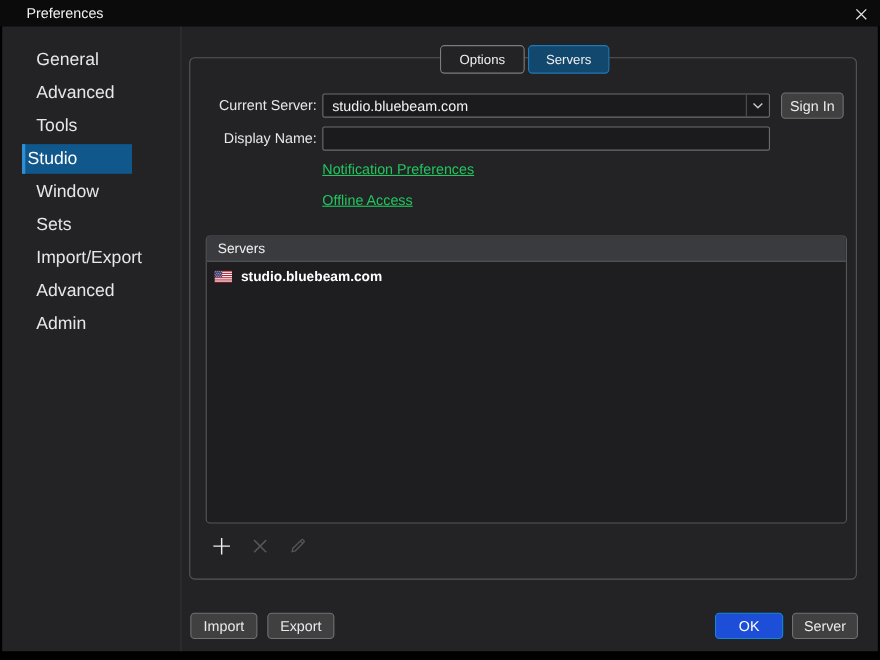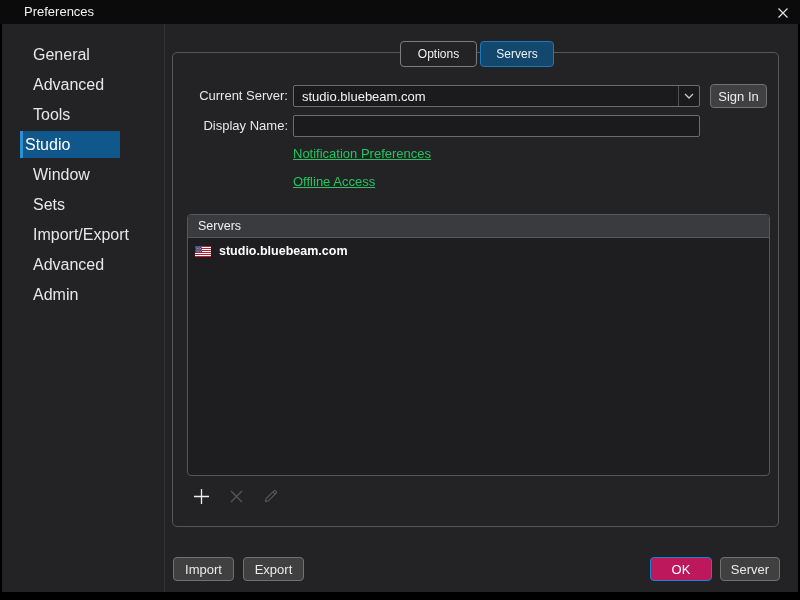--- a/index.html
+++ b/index.html
@@ -35,21 +35,21 @@
   .text-input { position:absolute; left:293px; width:407px; height:22px;
     background:#1b1b1e; border:1px solid #6b6c70; border-radius:2px;
     color:#f2f2f2; font-size:13px; font-family:"Liberation Sans", sans-serif;
     padding:0 26px 0 8px; outline:none; }
   .combo-arrow { position:absolute; left:678px; width:21px; height:20px;
     border-left:1px solid #505155; display:flex; align-items:center; justify-content:center;
     cursor:pointer; }
   .btn { position:absolute; height:24px; background:#404040; border:1px solid #707175;
     border-radius:4px; color:#eaeaec; font-size:13px;
     font-family:"Liberation Sans", sans-serif; cursor:pointer; }
-  .btn.primary { background:#be185d; border-color:#1287d9; color:#fff; }
+  .btn.primary { background:#1d4ed8; border-color:#1287d9; color:#fff; }
   .link { position:absolute; left:293px; font-size:13px; color:#22c55e;
     text-decoration:underline; cursor:pointer; }
   
   .list-box { position:absolute; left:187px; top:214px; width:583px; height:262px;
     background:#1e1e21; border:1px solid #56575b; border-radius:4px; overflow:hidden; }
   .list-header { height:23px; background:#3a3b3e; border-bottom:1px solid #56575b;
     line-height:22px; padding-left:10px; font-size:12.5px; color:#f0f0f0; }
   .list-row { height:26px; display:flex; align-items:center; padding-left:7px; cursor:pointer; }
   .list-row .flag { width:16px; height:11px; margin-right:8px; flex:0 0 auto; }
   .list-row .row-name { font-size:12.5px; font-weight:bold; color:#fff; }

